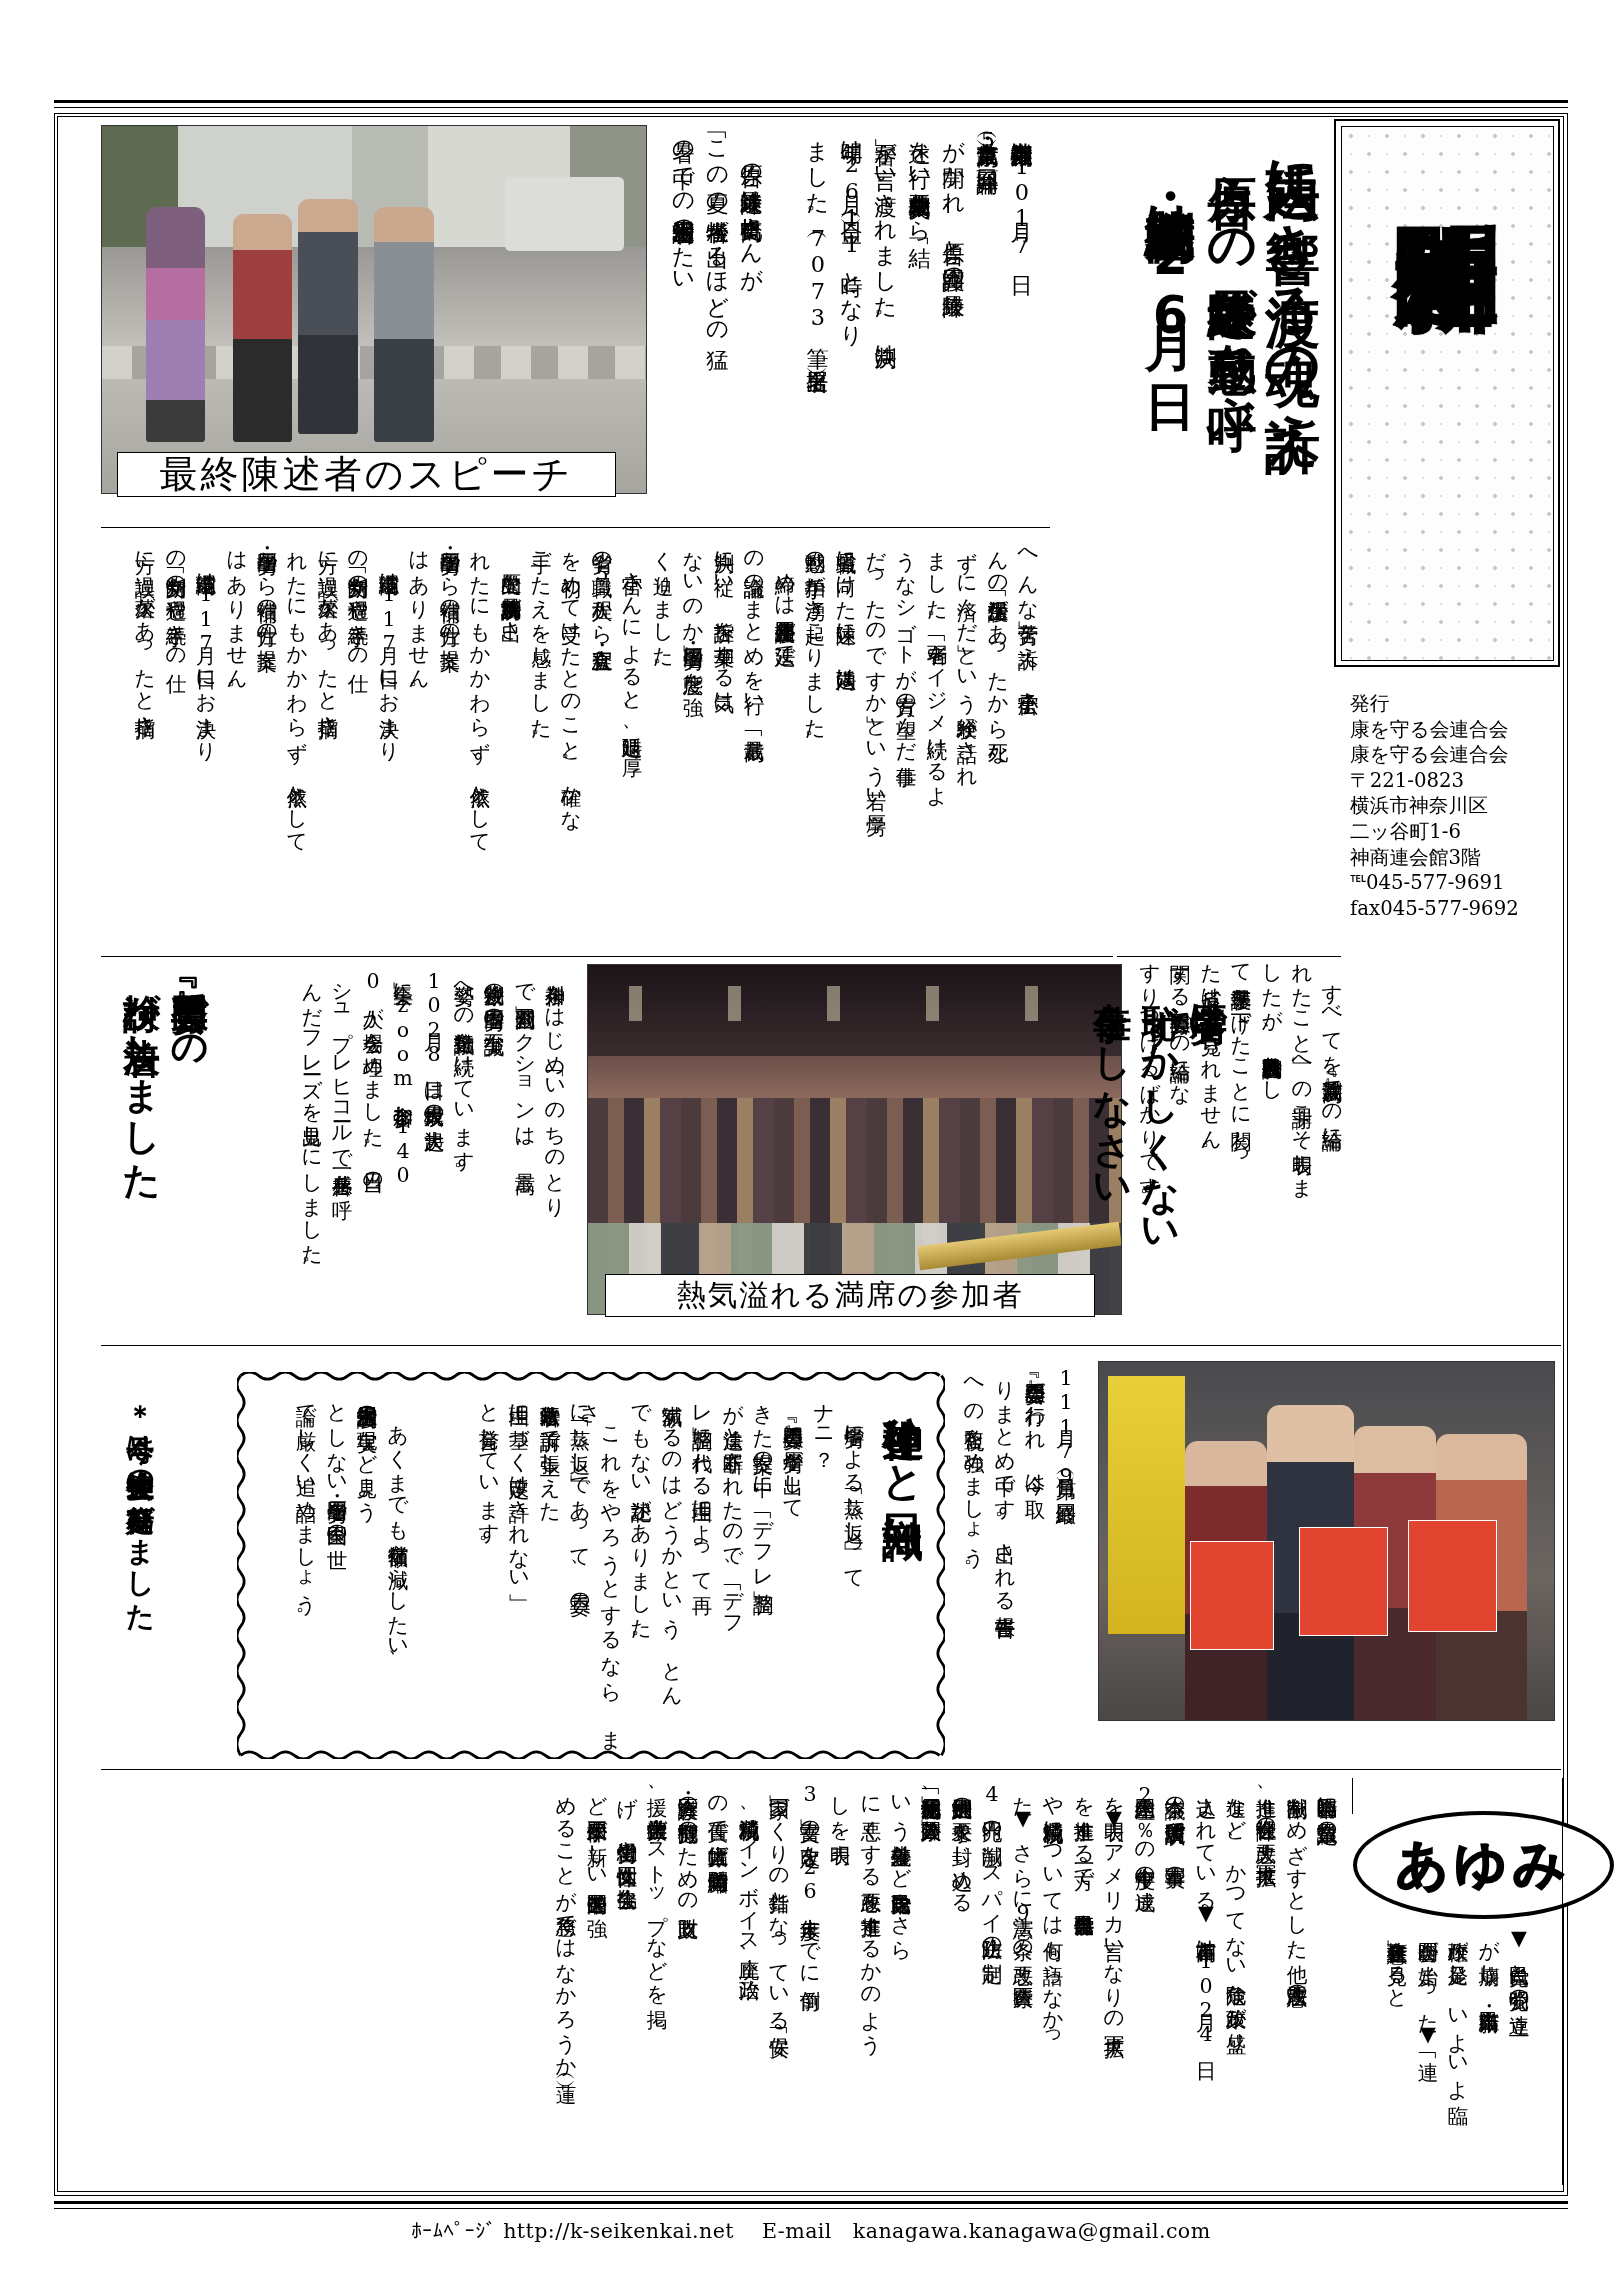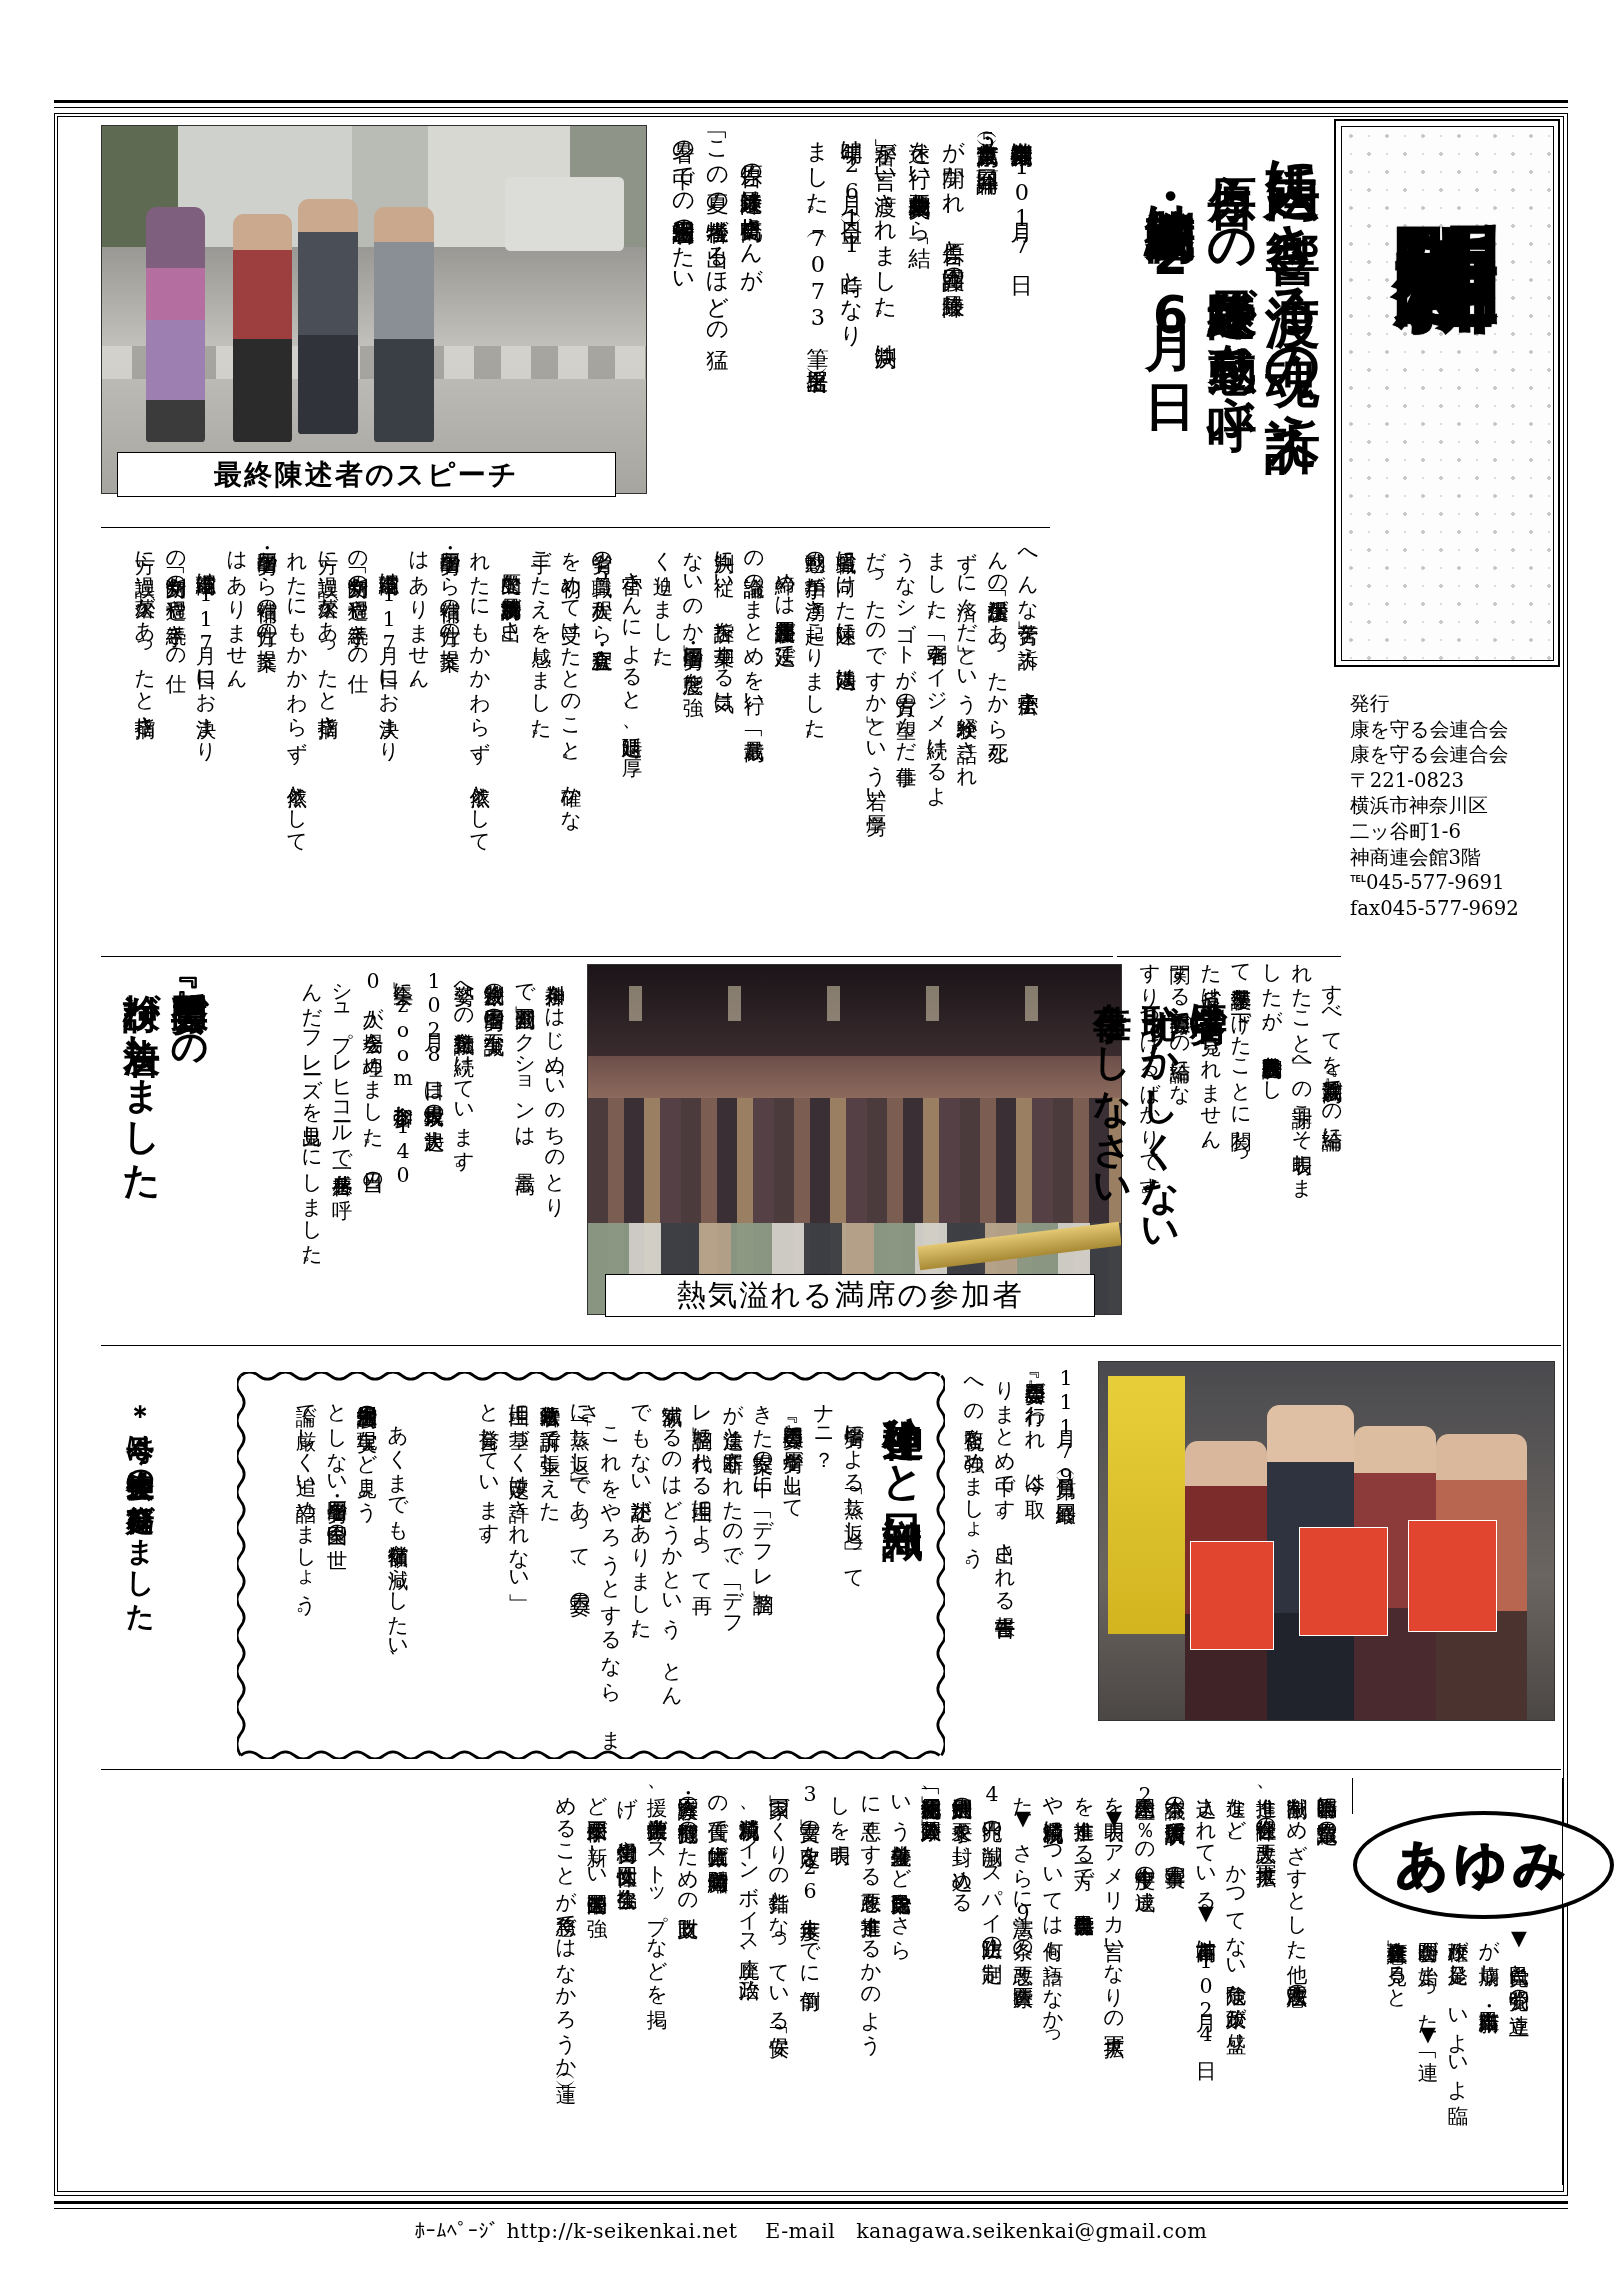--- a/index.html
+++ b/index.html
@@ -209,21 +209,21 @@
     <div class="ph-sky"></div>
     <div class="ph-band" style="top:0;height:33%;background:linear-gradient(90deg,#5f6a52 0 14%,#cfd2cc 14% 46%,#b9bcb4 46% 60%,#d7d8d2 60% 86%,#8e9488 86% 100%);"></div>
     <div class="ph-band" style="top:33%;height:67%;background:linear-gradient(#9a9894,#c2c0ba 40%,#a7a5a0);"></div>
     <div class="ph-band" style="top:60%;height:9%;background:repeating-linear-gradient(90deg,#d9d7d2 0 30px,#9e9c97 30px 57px);opacity:.75;"></div>
     <div style="position:absolute;left:8%;top:22%;width:11%;height:64%;background:linear-gradient(#7e5f7d 0 26%,#b56ea0 26% 48%,#9d7fb2 48% 82%,#3b3b3b 82% 100%);border-radius:10.7px 10.7px 3.6px 3.6px;"></div>
     <div style="position:absolute;left:24%;top:24%;width:11%;height:62%;background:linear-gradient(#caa98f 0 16%,#9d3f3f 16% 55%,#2b2b2b 55% 100%);border-radius:10.7px 10.7px 3.6px 3.6px;"></div>
     <div style="position:absolute;left:36%;top:20%;width:11%;height:64%;background:linear-gradient(#caa98f 0 14%,#4a4f57 14% 58%,#30343a 58% 100%);border-radius:10.7px 10.7px 3.6px 3.6px;"></div>
     <div style="position:absolute;left:50%;top:22%;width:11%;height:64%;background:linear-gradient(#c9a88d 0 15%,#8a8f96 15% 56%,#3a3f46 56% 100%);border-radius:10.7px 10.7px 3.6px 3.6px;"></div>
     <div style="position:absolute;right:4%;top:14%;width:22%;height:20%;background:#dcdcd8;border-radius:5.4px;"></div>
   </div>
-  <div class="cap" style="left:117px;top:452px;width:497px;height:43px;font-size:28px;letter-spacing:.08em;font-weight:bold;">
+  <div class="cap" style="left:117px;top:452px;width:497px;height:43px;font-size:38px;letter-spacing:.08em;">
       <span>最終陳述者のスピーチ</span>
     </div>
 
   <div class="hr" style="left:101px;top:527px;width:949px;"></div>
 
   <div class="col" style="left:1010px;top:537px;height:412px;width:28px;font-size:20.6px;">へんな苦労」を訴え、小宮広子さ</div>
   <div class="col" style="left:980px;top:537px;height:412px;width:28px;font-size:20.6px;">んの「生活保護があったから死な</div>
   <div class="col" style="left:949px;top:537px;height:412px;width:28px;font-size:20.6px;">ずに済んだ」という経験が話され</div>
   <div class="col" style="left:919px;top:537px;height:412px;width:28px;font-size:20.6px;">ました。「弱者をイジメ続けるよ</div>
   <div class="col" style="left:888px;top:537px;height:412px;width:28px;font-size:20.6px;">うなシゴトが貴方の望んだ仕事</div>
@@ -382,16 +382,16 @@
   <div class="col" style="left:639px;top:1782px;height:403px;width:28px;font-size:20.6px;">援、大学学費値上げストップなどを掲</div>
   <div class="col" style="left:609px;top:1782px;height:403px;width:28px;font-size:20.6px;">げ、労働組合や女性団体、生協会な</div>
   <div class="col" style="left:579px;top:1782px;height:403px;width:28px;font-size:20.6px;">ど要求団体が新しい国民的連帯を強</div>
   <div class="col" style="left:548px;top:1782px;height:403px;width:28px;font-size:20.6px;">めることが急務ではなかろうか（蓮）</div>
 
   <div class="vr" style="left:1562px;top:1778px;height:407px;"></div>
   <div class="vr" style="left:1352px;top:1778px;height:36px;"></div>
 
   <div class="footrule1"></div>
   <div class="footrule2"></div>
-  <div class="footer">ﾎｰﾑﾍﾟｰｼﾞ http://k-seikenkai.net　 E-mail　kanagawa.seikenkai@gmail.com</div>
+  <div class="footer">ﾎｰﾑﾍﾟｰｼﾞ http://k-seikenkai.net　 E-mail　kanagawa.kanagawa@gmail.com</div>
 
 </div>
 
 
 </body></html>

